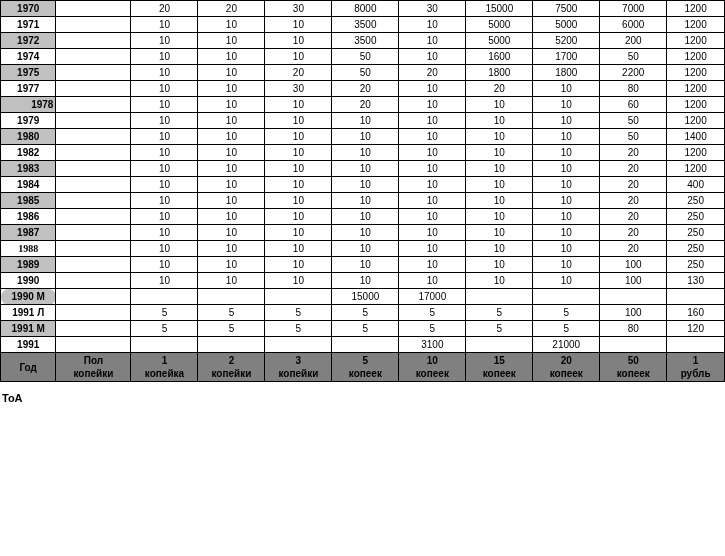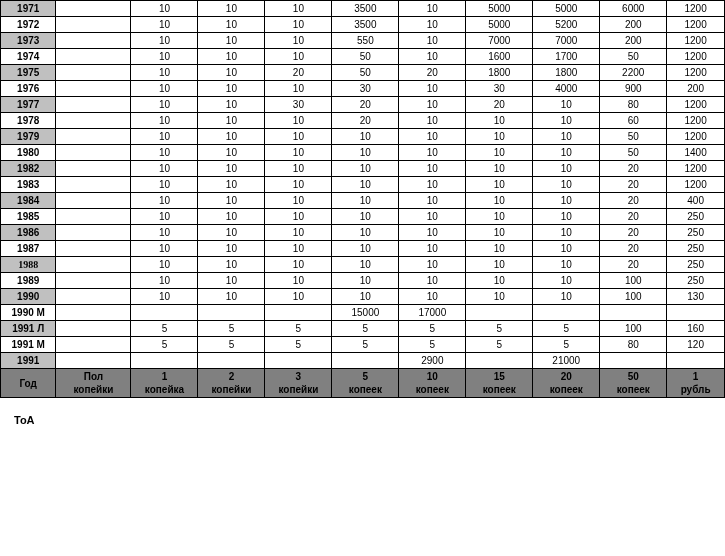--- a/index.html
+++ b/index.html
@@ -33,20 +33,33 @@
     .year-cell {
       background-color: #c0c0c0;
       font-weight: bold;
     }
   </style>
 </head>
 <body>
 
 <table>
   <tbody id="table-body">
+  <tr>
+        <td class="year-cell" style="width: 48px;">1970</td>
+        <td style="width: 65px;"></td>
+        <td style="width: 58px;">20</td>
+        <td style="width: 58px;">20</td>
+        <td style="width: 58px;">30</td>
+        <td style="width: 58px;">8000</td>
+        <td style="width: 58px;">30</td>
+        <td style="width: 58px;">15000</td>
+        <td style="width: 58px;">7500</td>
+        <td style="width: 58px;">7000</td>
+        <td style="width: 50px;">1200</td>
+      </tr>
       <tr>
         <td class="year-cell" style="width: 48px;">1971</td>
         <td style="width: 65px;"></td>
         <td style="width: 58px;">10</td>
         <td style="width: 58px;">10</td>
         <td style="width: 58px;">10</td>
         <td style="width: 58px;">3500</td>
         <td style="width: 58px;">10</td>
         <td style="width: 58px;">5000</td>
         <td style="width: 58px;">5000</td>
@@ -60,33 +73,20 @@
         <td style="width: 58px;">10</td>
         <td style="width: 58px;">10</td>
         <td style="width: 58px;">3500</td>
         <td style="width: 58px;">10</td>
         <td style="width: 58px;">5000</td>
         <td style="width: 58px;">5200</td>
         <td style="width: 58px;">200</td>
         <td style="width: 50px;">1200</td>
       </tr>
       <tr>
-        <td class="year-cell" style="width: 48px;">1973</td>
-        <td style="width: 65px;"></td>
-        <td style="width: 58px;">10</td>
-        <td style="width: 58px;">10</td>
-        <td style="width: 58px;">10</td>
-        <td style="width: 58px;">550</td>
-        <td style="width: 58px;">10</td>
-        <td style="width: 58px;">7000</td>
-        <td style="width: 58px;">7000</td>
-        <td style="width: 58px;">200</td>
-        <td style="width: 50px;">1200</td>
-      </tr>
-      <tr>
         <td class="year-cell" style="width: 48px; margin-left: 48px;">1974</td>
         <td style="width: 65px;"></td>
         <td style="width: 58px;">10</td>
         <td style="width: 58px;">10</td>
         <td style="width: 58px;">10</td>
         <td style="width: 58px;">50</td>
         <td style="width: 58px;">10</td>
         <td style="width: 58px;">1600</td>
         <td style="width: 58px;">1700</td>
         <td style="width: 58px;">50</td>
@@ -99,47 +99,34 @@
         <td style="width: 58px;">10</td>
         <td style="width: 58px;">20</td>
         <td style="width: 58px;">50</td>
         <td style="width: 58px;">20</td>
         <td style="width: 58px;">1800</td>
         <td style="width: 58px;">1800</td>
         <td style="width: 58px;">2200</td>
         <td style="width: 50px;">1200</td>
       </tr>
       <tr>
-        <td class="year-cell" style="width: 48px;">1976</td>
-        <td style="width: 65px;"></td>
-        <td style="width: 58px;">10</td>
+        <td class="year-cell" style="width: 48px;">1977</td>
+        <td style="width: 65px;"></td>
         <td style="width: 58px;">10</td>
         <td style="width: 58px;">10</td>
         <td style="width: 58px;">30</td>
-        <td style="width: 58px;">10</td>
-        <td style="width: 58px;">30</td>
-        <td style="width: 58px;">4000</td>
-        <td style="width: 58px;">900</td>
-        <td style="width: 50px;">200</td>
-      </tr>
-      <tr>
-        <td class="year-cell" style="width: 48px;">1977</td>
-        <td style="width: 65px;"></td>
-        <td style="width: 58px;">10</td>
-        <td style="width: 58px;">10</td>
-        <td style="width: 58px;">30</td>
         <td style="width: 58px;">20</td>
         <td style="width: 58px;">10</td>
         <td style="width: 58px;">20</td>
         <td style="width: 58px;">10</td>
         <td style="width: 58px;">80</td>
         <td style="width: 50px;">1200</td>
       </tr>
       <tr>
-        <td class="year-cell" style="width: 48px;">1978</td>
+        <td class="year-cell" style="width: 48px; text-align: right;">1978</td>
         <td style="width: 65px;"></td>
         <td style="width: 58px;">10</td>
         <td style="width: 58px;">10</td>
         <td style="width: 58px;">10</td>
         <td style="width: 58px;">20</td>
         <td style="width: 58px;">10</td>
         <td style="width: 58px;">10</td>
         <td style="width: 58px;">10</td>
         <td style="width: 58px;">60</td>
         <td style="width: 50px;">1200</td>
@@ -326,21 +313,21 @@
         <td style="width: 58px;">80</td>
         <td style="width: 50px;">120</td>
       </tr>
       <tr>
         <td class="year-cell" style="width: 48px;">1991</td>
         <td style="width: 65px;"></td>
         <td style="width: 58px;"></td>
         <td style="width: 58px;"></td>
         <td style="width: 58px;"></td>
         <td style="width: 58px;"></td>
-        <td style="width: 58px;">2900</td>
+        <td style="width: 58px;">3100</td>
         <td style="width: 58px;"></td>
         <td style="width: 58px;">21000</td>
         <td style="width: 58px;"></td>
         <td style="width: 50px;"></td>
       </tr>
       <tr class="header-row">
         <td style="width: 48px; background-color: rgb(128, 128, 128); font-weight: bold;">Год</td>
         <td style="width: 65px; background-color: rgb(128, 128, 128); font-weight: bold;">Пол<br>копейки</td>
         <td style="width: 58px; background-color: rgb(128, 128, 128); font-weight: bold;">1<br>копейка</td>
         <td style="width: 58px; background-color: rgb(128, 128, 128); font-weight: bold;">2<br>копейки</td>
@@ -349,14 +336,14 @@
         <td style="width: 58px; background-color: rgb(128, 128, 128); font-weight: bold;">10<br>копеек</td>
         <td style="width: 58px; background-color: rgb(128, 128, 128); font-weight: bold;">15<br>копеек</td>
         <td style="width: 58px; background-color: rgb(128, 128, 128); font-weight: bold;">20<br>копеек</td>
         <td style="width: 58px; background-color: rgb(128, 128, 128); font-weight: bold;">50<br>копеек</td>
         <td style="width: 50px; background-color: rgb(128, 128, 128); font-weight: bold;">1<br>рубль</td>
       </tr>
     </tbody>
 </table>
 
 <div style="position:relative; height:30px;">
-  <span style="position:absolute; bottom:2px; left:2px; font-size:11px; font-weight:bold;margin-left:12px;">ToA</span>
+  <span style="position:absolute; bottom:8px; left:2px; font-size:11px; font-weight:bold;">ToA</span>
 </div>
 
 </body></html>

